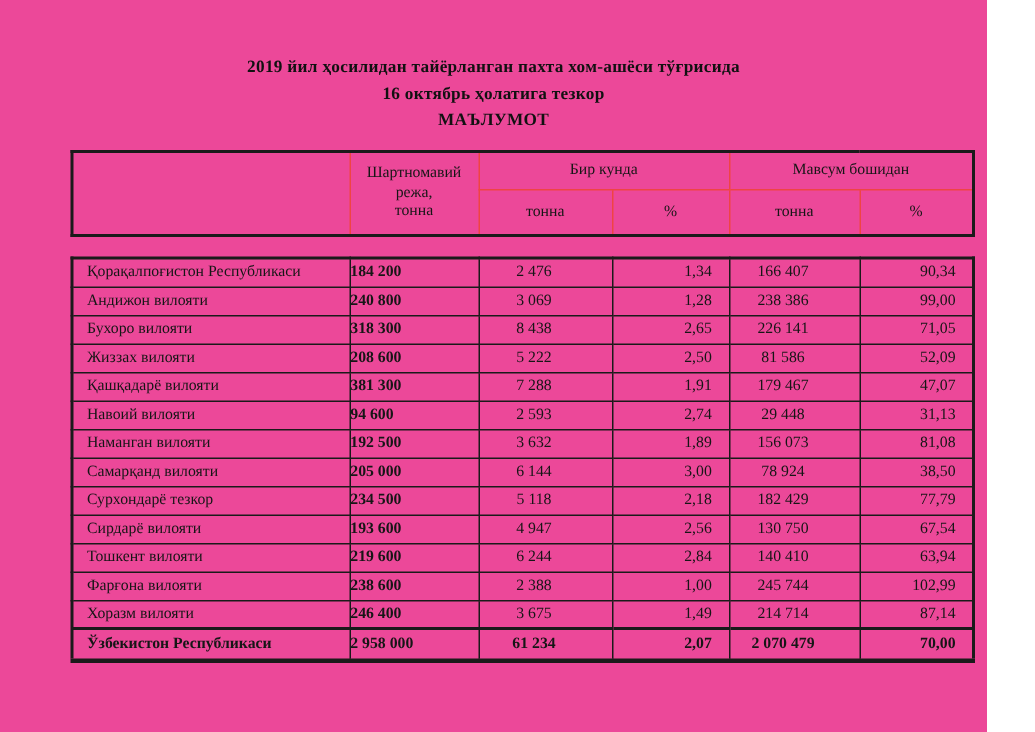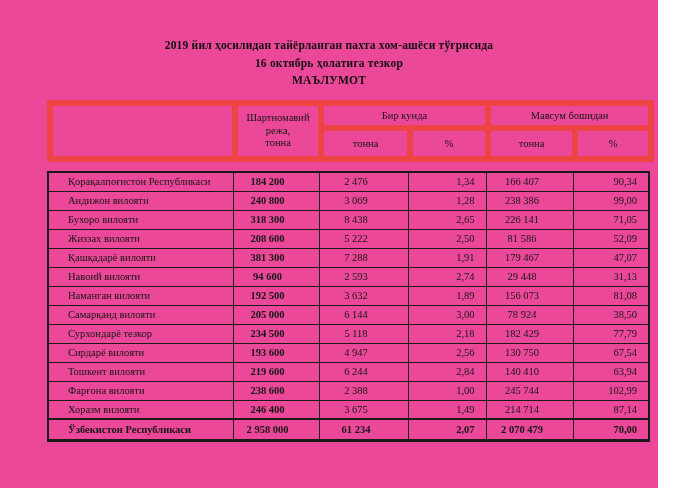--- a/index.html
+++ b/index.html
@@ -23,36 +23,36 @@
   table {
     position:absolute; left:47px;
     width:601px;
     border-collapse:collapse;
     table-layout:fixed;
     font-size:10.5px;
     color:#161616;
   }
   .head-table { top:100px; border:2px solid #1a1a1a; }
   .head-table td {
-    border:6px solid #ef4444;
+    border:1px solid #ef4444;
     text-align:center; vertical-align:middle;
     padding:1px 2px;
   }
   .head-row-1 td { height:25px; }
   .head-row-2 td { height:31px; }
   .plan-header-cell { white-space:pre-line; line-height:12.5px; }
   .body-table { top:171px; border:2px solid #1a1a1a; border-bottom-width:3px; }
   .body-table td {
     border:1px solid #1a1a1a;
     height:19px;
     vertical-align:middle;
     overflow:hidden; white-space:nowrap;
   }
-  td.c-name { text-align:left; padding-left:19px; }
-  td.c-plan { text-align:center; padding-right:17px; font-weight:700;margin-left:20px; }
+  td.c-name { text-align:left; padding-left:9px; }
+  td.c-plan { text-align:left; padding-right:17px; font-weight:700;margin-left:20px; }
   td.c-tons { text-align:center; padding-right:15px; }
   td.c-pct  { text-align:right; padding-right:11px; }
   tr.total-row td { border-top:2px solid #1a1a1a; font-weight:700; height:21px; }
 </style>
 </head>
 <body>
 
 <div class="page">
 
   <div class="title-block">

